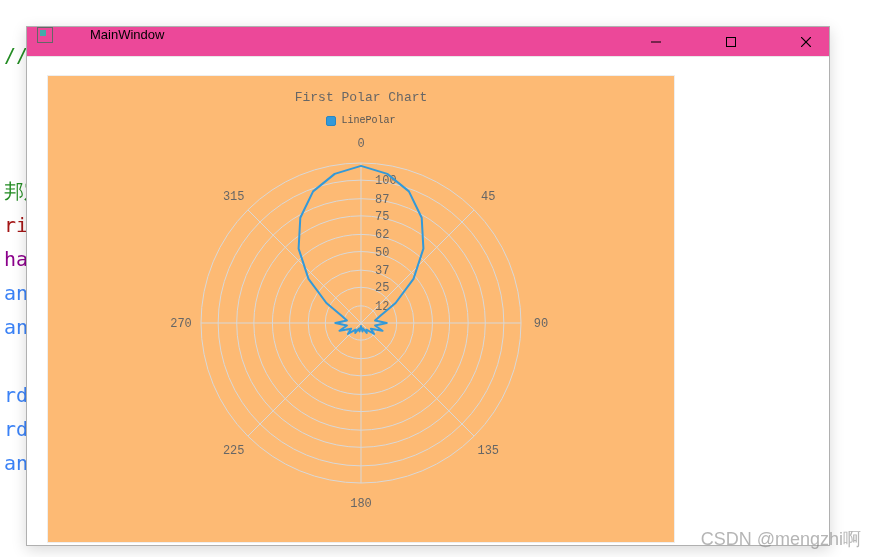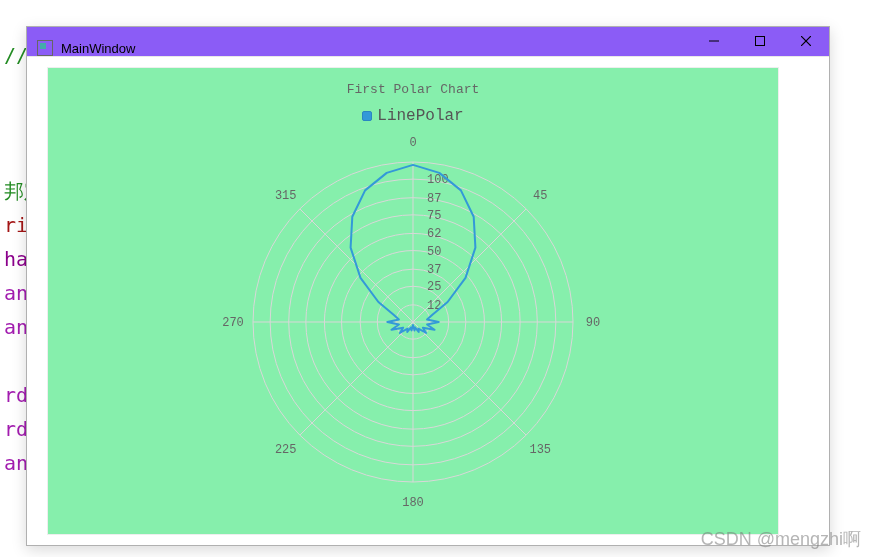--- a/index.html
+++ b/index.html
@@ -17,21 +17,21 @@
       font-family: "Consolas", monospace;
       font-size: 20px;
       line-height: 34px;
       padding: 4px 0 0 4px;
       white-space: pre;
       color: #333;
     }
     .bg-code .comment { color: #228b22; }
     .bg-code .cn { color: #228b22; }
     .bg-code .kw { color: #a31515; }
-    .bg-code .id1 { color: #a21caf; }
+    .bg-code .id1 { color: #3b82f6; }
     .bg-code .id2 { color: #8b008b; }
     .watermark {
       position: absolute;
       right: 12px;
       bottom: 6px;
       font-size: 18px;
       color: rgba(120,120,120,0.55);
       font-family: Arial, sans-serif;
     }
     .window {
@@ -39,24 +39,25 @@
       left: 26px;
       top: 26px;
       width: 804px;
       height: 520px;
       background: #fff;
       border: 1px solid #b0b0b0;
       box-shadow: 0 4px 14px rgba(0,0,0,0.15);
     }
     .titlebar {
       height: 30px;
-      background: #8b5cf6;
+      background: #ec4899;
       display: flex;
-      align-items: flex-end;
+      align-items: flex-start;
       border-bottom: 1px solid #e8e8e8;
+      gap: 29px;
     }
     .app-icon {
       width: 16px; height: 16px;
       margin: 0 8px 0 10px;
       border: 1px solid #666;
       position: relative;
     }
     .app-icon::after {
       content: '';
       position: absolute;
@@ -74,41 +75,41 @@
       display: flex;
       align-items: center;
       justify-content: center;
       font-size: 12px;
       color: #000;
       cursor: pointer;
     }
     .win-btn svg { display: block; }
     .chart-area {
       position: absolute;
-      left: 20px; top: 40px;
-      width: 732px;
+      left: 20px; top: 48px;
+      width: 628px;
       height: 468px;
-      background: #86efac;
+      background: #fdba74;
       border: 1px solid #eee;
     }
     .chart-title {
       text-align: center;
       font-family: "Consolas", "Courier New", monospace;
       font-size: 13px;
       color: #666;
       margin-top: 14px;
     }
     .legend {
       display: flex;
       align-items: center;
       justify-content: center;
       gap: 5px;
       margin-top: 10px;
       font-family: "Consolas", "Courier New", monospace;
-      font-size: 16px;
+      font-size: 10px;
       color: #555;
     }
     .legend-swatch {
       width: 10px; height: 10px;
       background: #3399d8;
       border: 1px solid #2a86c2;
       border-radius: 2px;
     }
     .polar-wrap {
       position: relative;

